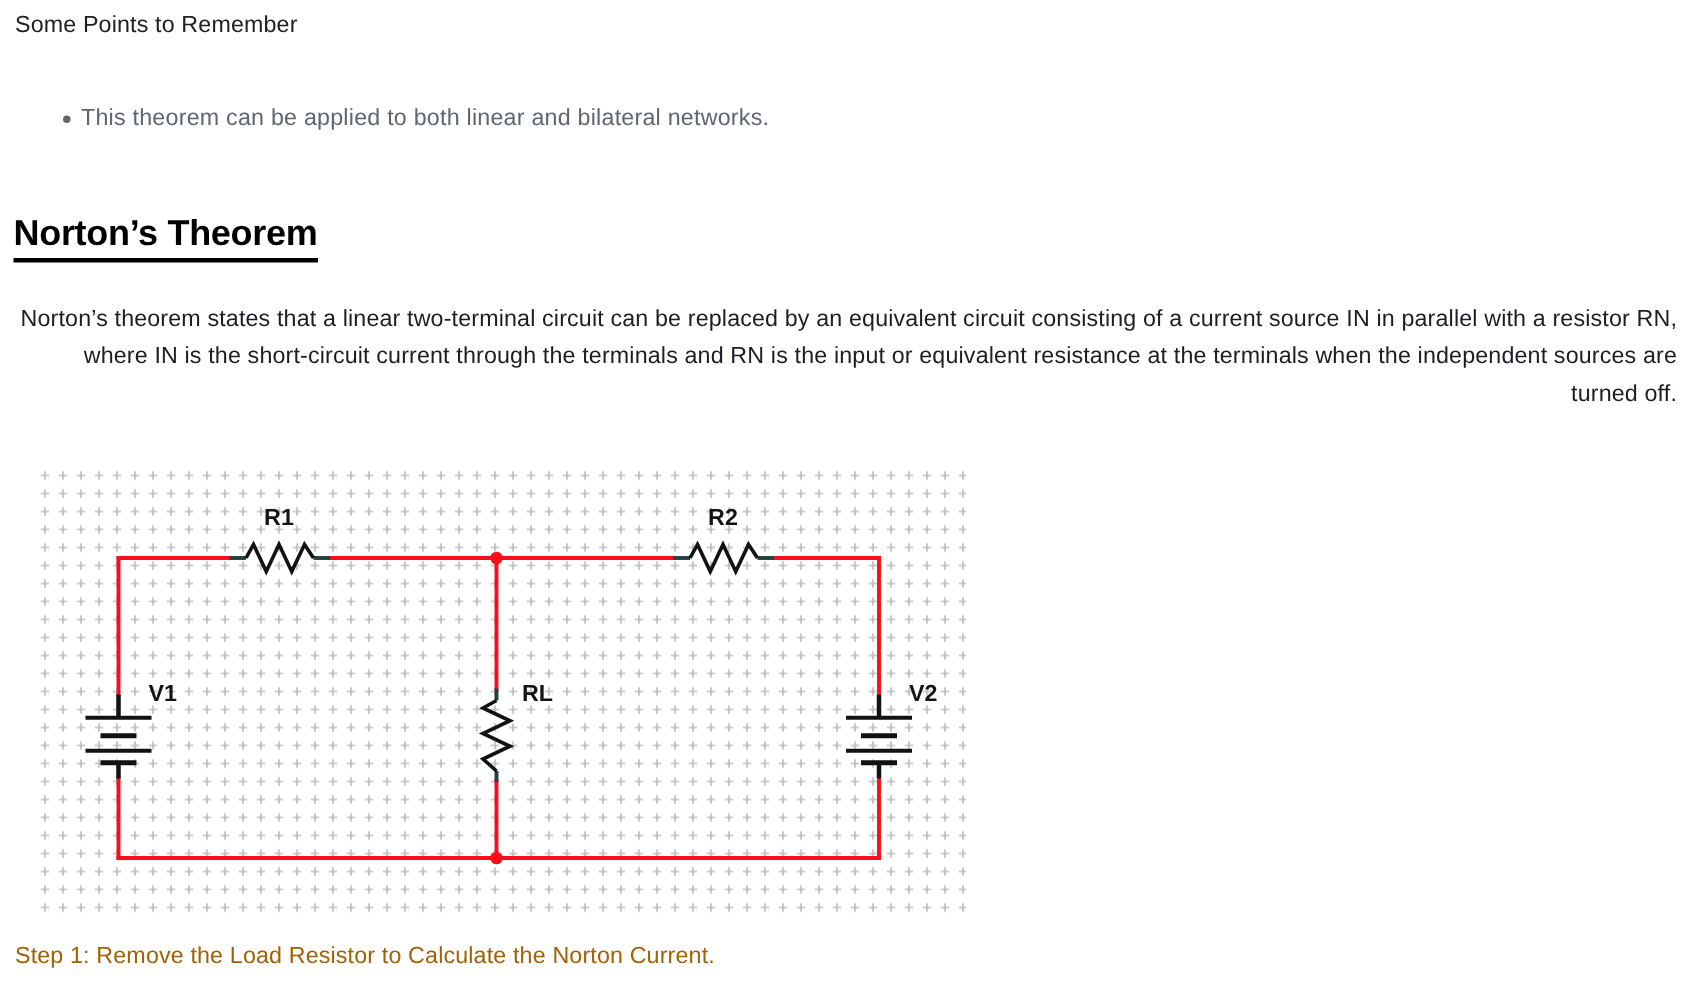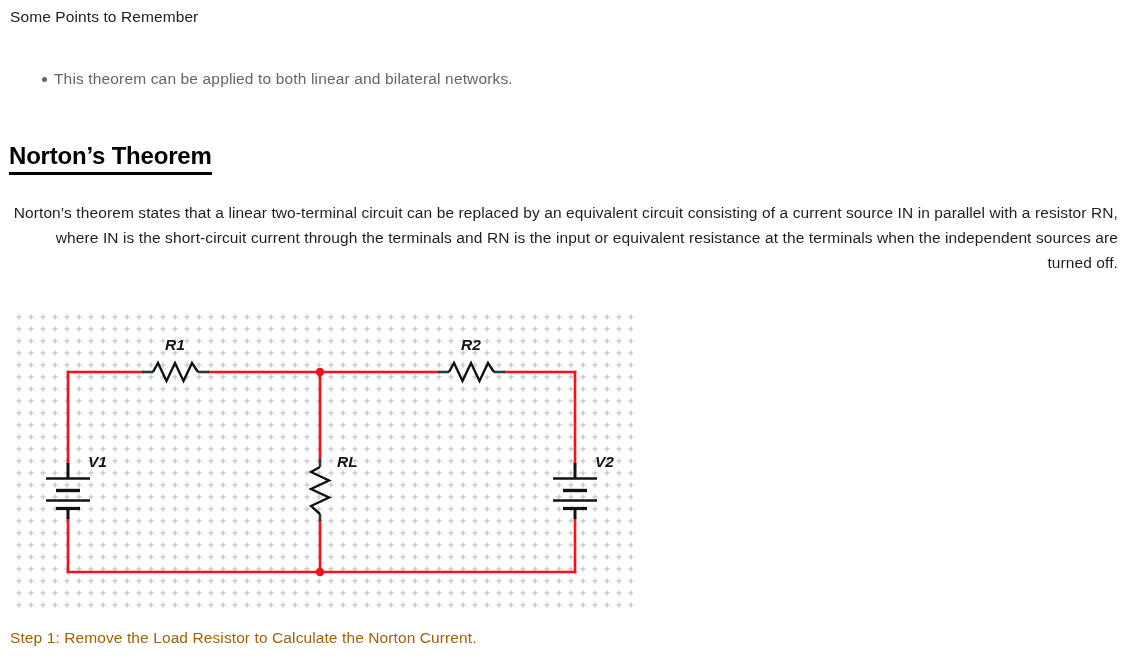--- a/index.html
+++ b/index.html
@@ -88,25 +88,24 @@
     font-size: 15.5px;
     line-height: 25px;
     color: #1b1f24;
     letter-spacing: 0.1px;
     text-align: right;
   }
 
   
   .circuit-wrap {
     position: absolute;
-    left: 13px;
+    left: 24px;
     top: 311px;
     width: 620px;
     height: 300px;
-    font-style: italic;
   }
   .circuit-wrap svg {
     display: block;
   }
 
   
   .step-caption {
     position: absolute;
     left: 10px;
     top: 627px;

